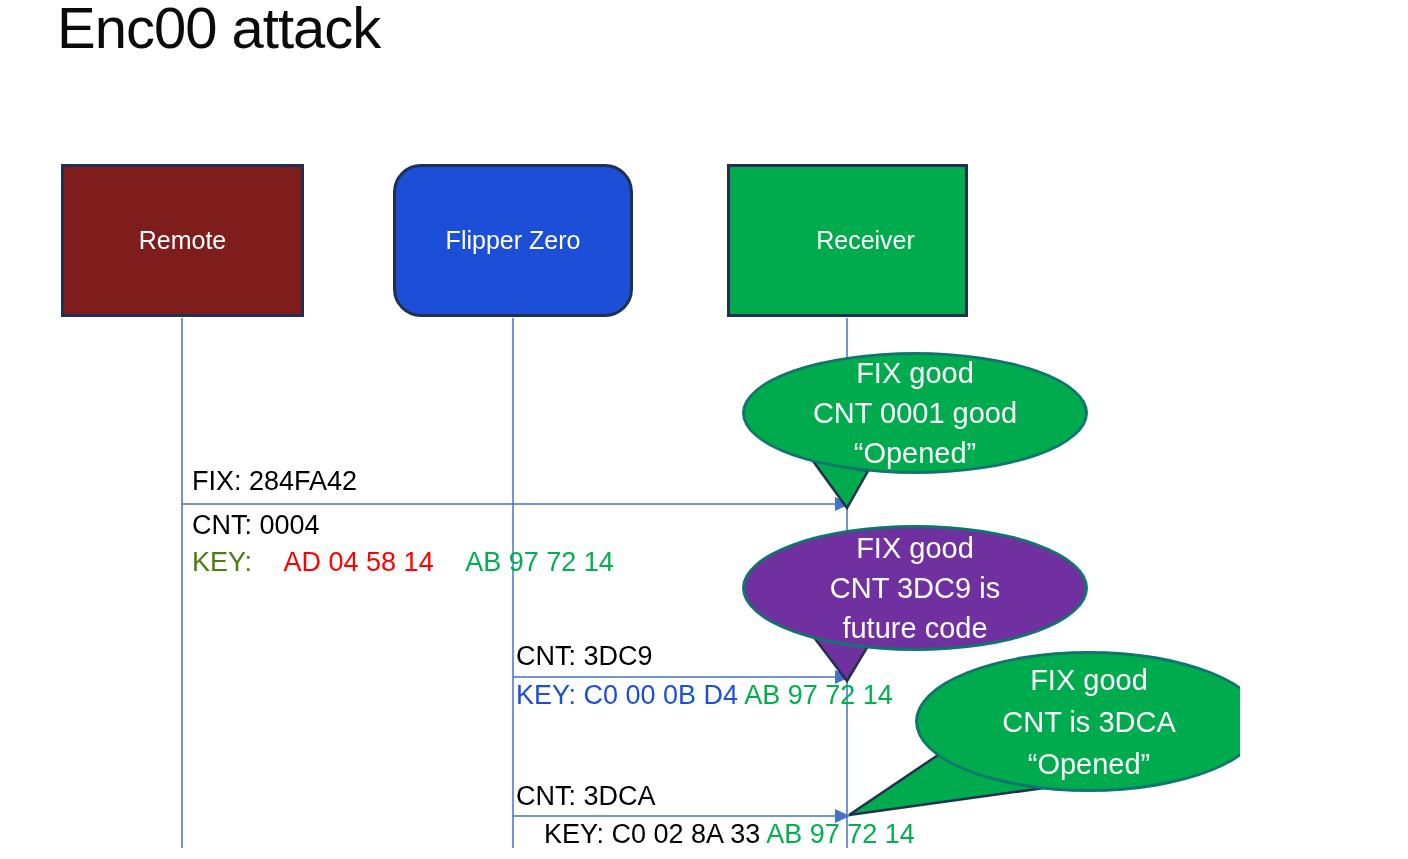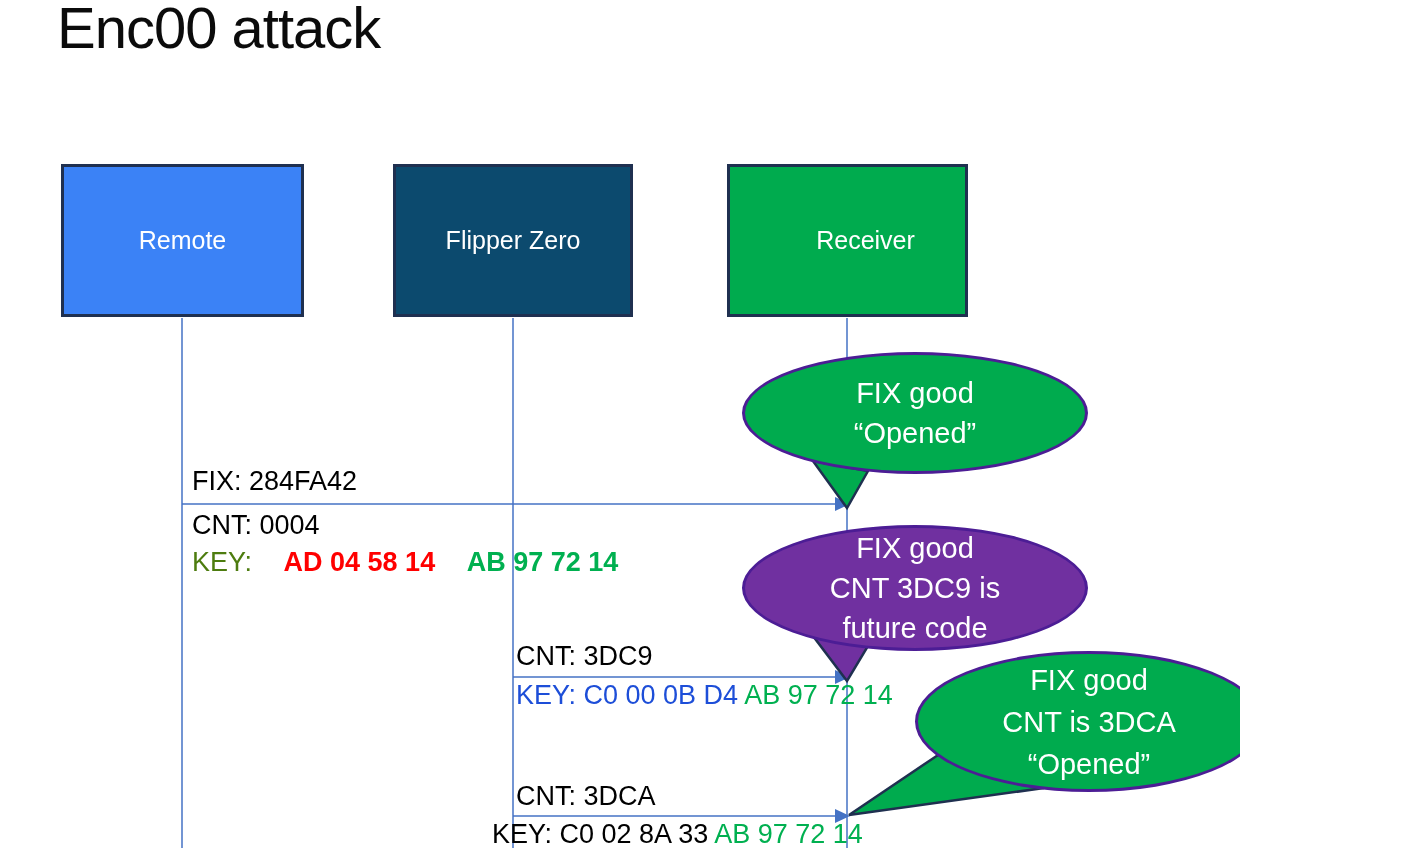--- a/index.html
+++ b/index.html
@@ -21,25 +21,25 @@
   
   .wires{position:absolute;left:0;top:0;z-index:1;}
 
   
   .msg{position:absolute;font-size:27px;color:#000;white-space:nowrap;z-index:3;}
   .m1a{left:192px;top:466px;}
   .m1b{left:192px;top:507px;line-height:37px;}
   .m2a{left:516px;top:641px;}
   .m2b{left:516px;top:680px;}
   .m3a{left:516px;top:781px;}
-  .m3b{left:492px;top:819px;}
-  .bold{font-weight:bold;margin-left:24px;}
+  .m3b{left:544px;top:819px;}
+  .bold{font-weight:normal;margin-left:24px;}
 
   
-  .bubble{position:absolute;border:3px solid #4c1d95;border-radius:50%;box-sizing:border-box;
+  .bubble{position:absolute;border:3px solid #0f766e;border-radius:50%;box-sizing:border-box;
           display:flex;flex-direction:column;align-items:center;justify-content:center;
           color:#ffffff;text-align:center;z-index:2;}
   .bubble-1{left:742px;top:352px;width:346px;height:122px;font-size:29px;line-height:40px;}
   .bubble-2{left:742px;top:525px;width:346px;height:126px;font-size:29px;line-height:40px;}
   .bubble-3{left:915px;top:651px;width:348px;height:141px;font-size:29px;line-height:42px;}
 </style>
 </head>
 <body>
 
 <div class="slide">
@@ -59,24 +59,24 @@
     <polygon points="835,670 835,684 850,677" fill="#4472C4"></polygon>
 
     <line x1="513" y1="816" x2="838" y2="816" stroke="#4472C4" stroke-width="1.5"></line>
     <polygon points="835,809 835,823 850,816" fill="#4472C4"></polygon>
 
     <polygon points="813,461 868,471 847,508" stroke="#1F3050" stroke-width="2.5" fill="#00AB4E"></polygon>
     <polygon points="813,636 868,646 847,681" stroke="#1F3050" stroke-width="2.5" fill="#7030A0"></polygon>
     <polygon points="938,755 1044,788 849,815" stroke="#1F3050" stroke-width="2.5" fill="#00AB4E"></polygon>
   </svg>
 
-  <div class="actor actor-remote" style="background: #3b82f6;">
+  <div class="actor actor-remote" style="background: #7f1d1d;">
     <span>Remote</span>
   </div>
-  <div class="actor actor-flipper" style="background: #0c4a6e;">
+  <div class="actor actor-flipper" style="background: #1d4ed8; border-radius: 28px;">
     <span>Flipper Zero</span>
   </div>
   <div class="actor actor-receiver" style="background: rgb(0, 171, 78);">
     <span>Receiver</span>
   </div>
 
   <div class="msg m1a">
     <span style="color: rgb(0, 0, 0);">FIX: 284FA42</span>
   </div>
   <div class="msg m1b">
@@ -97,20 +97,21 @@
 
   <div class="msg m3a">
     <span style="color: rgb(0, 0, 0);">CNT: 3DCA</span>
   </div>
   <div class="msg m3b">
     <span style="color: rgb(0, 0, 0);">KEY: C0 02 8A 33 </span><span style="color: rgb(0, 176, 80);">AB 97 72 14</span>
   </div>
 
   <div class="bubble bubble-1" style="background: rgb(0, 171, 78);">
     <div>FIX good</div>
+    <div>CNT 0001 good</div>
     <div>“Opened”</div>
   </div>
 
   <div class="bubble bubble-2" style="background: rgb(112, 48, 160);">
     <div>FIX good</div>
     <div>CNT 3DC9 is</div>
     <div>future code</div>
   </div>
 
   <div class="bubble bubble-3" style="background: rgb(0, 171, 78);">

